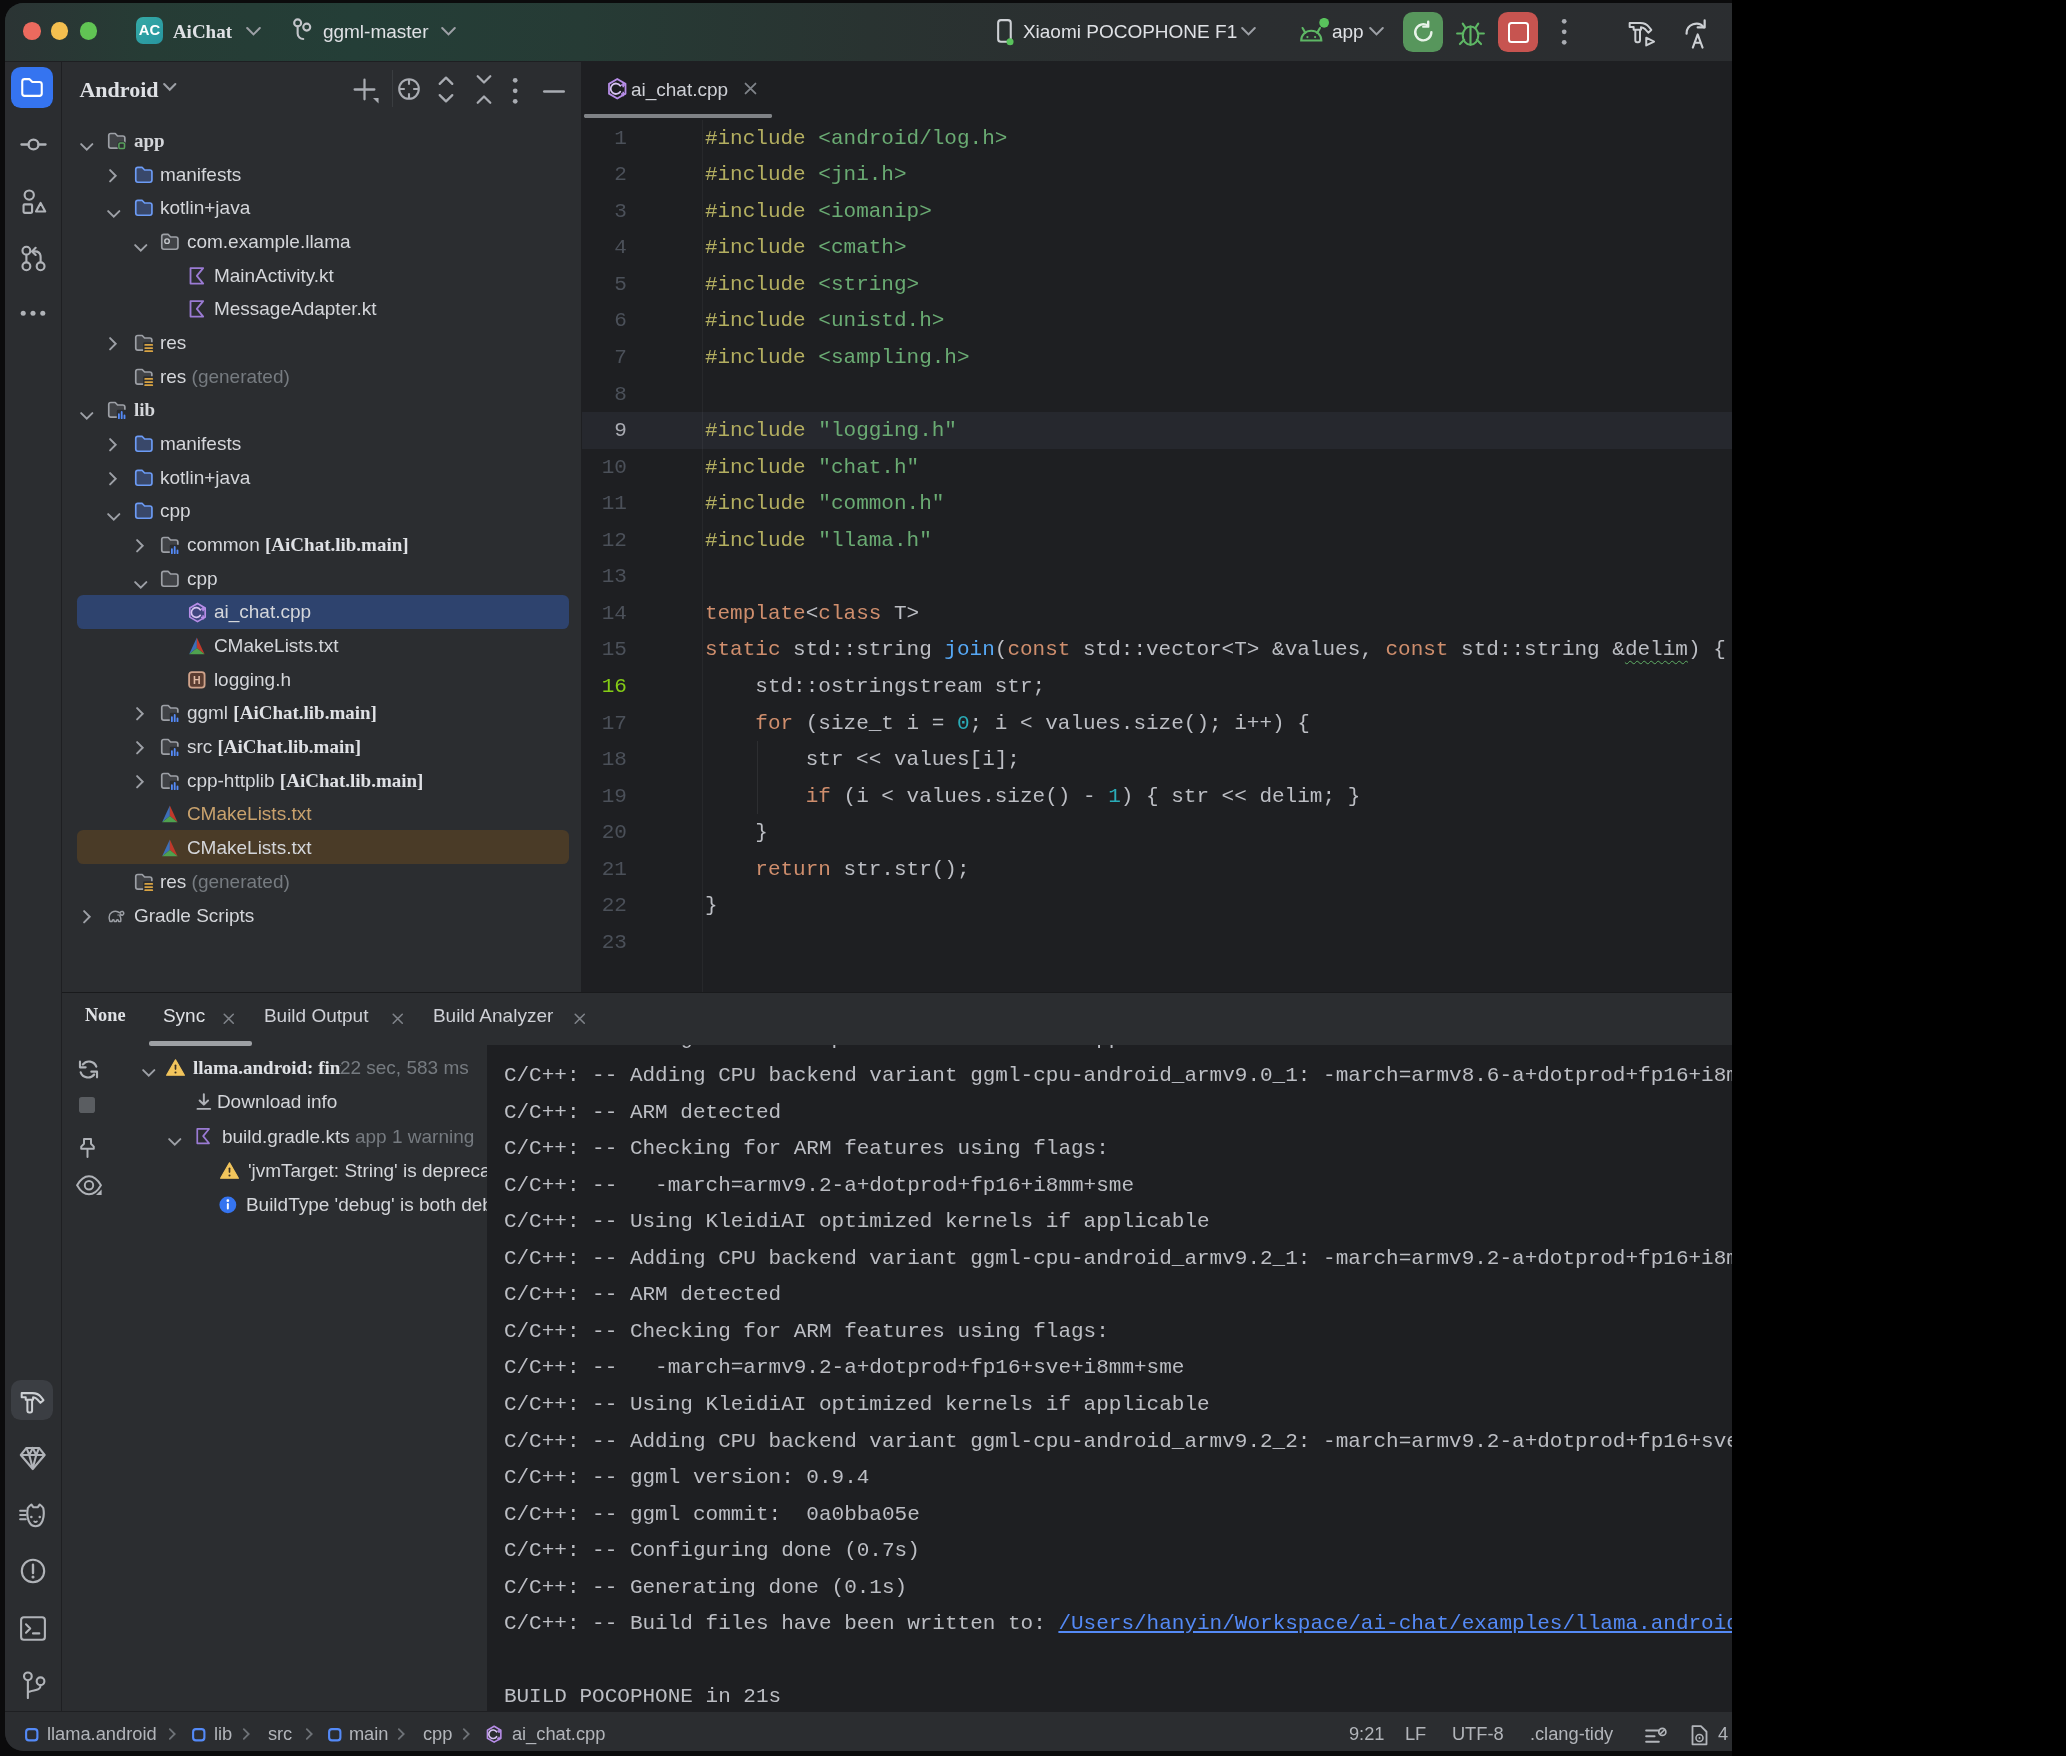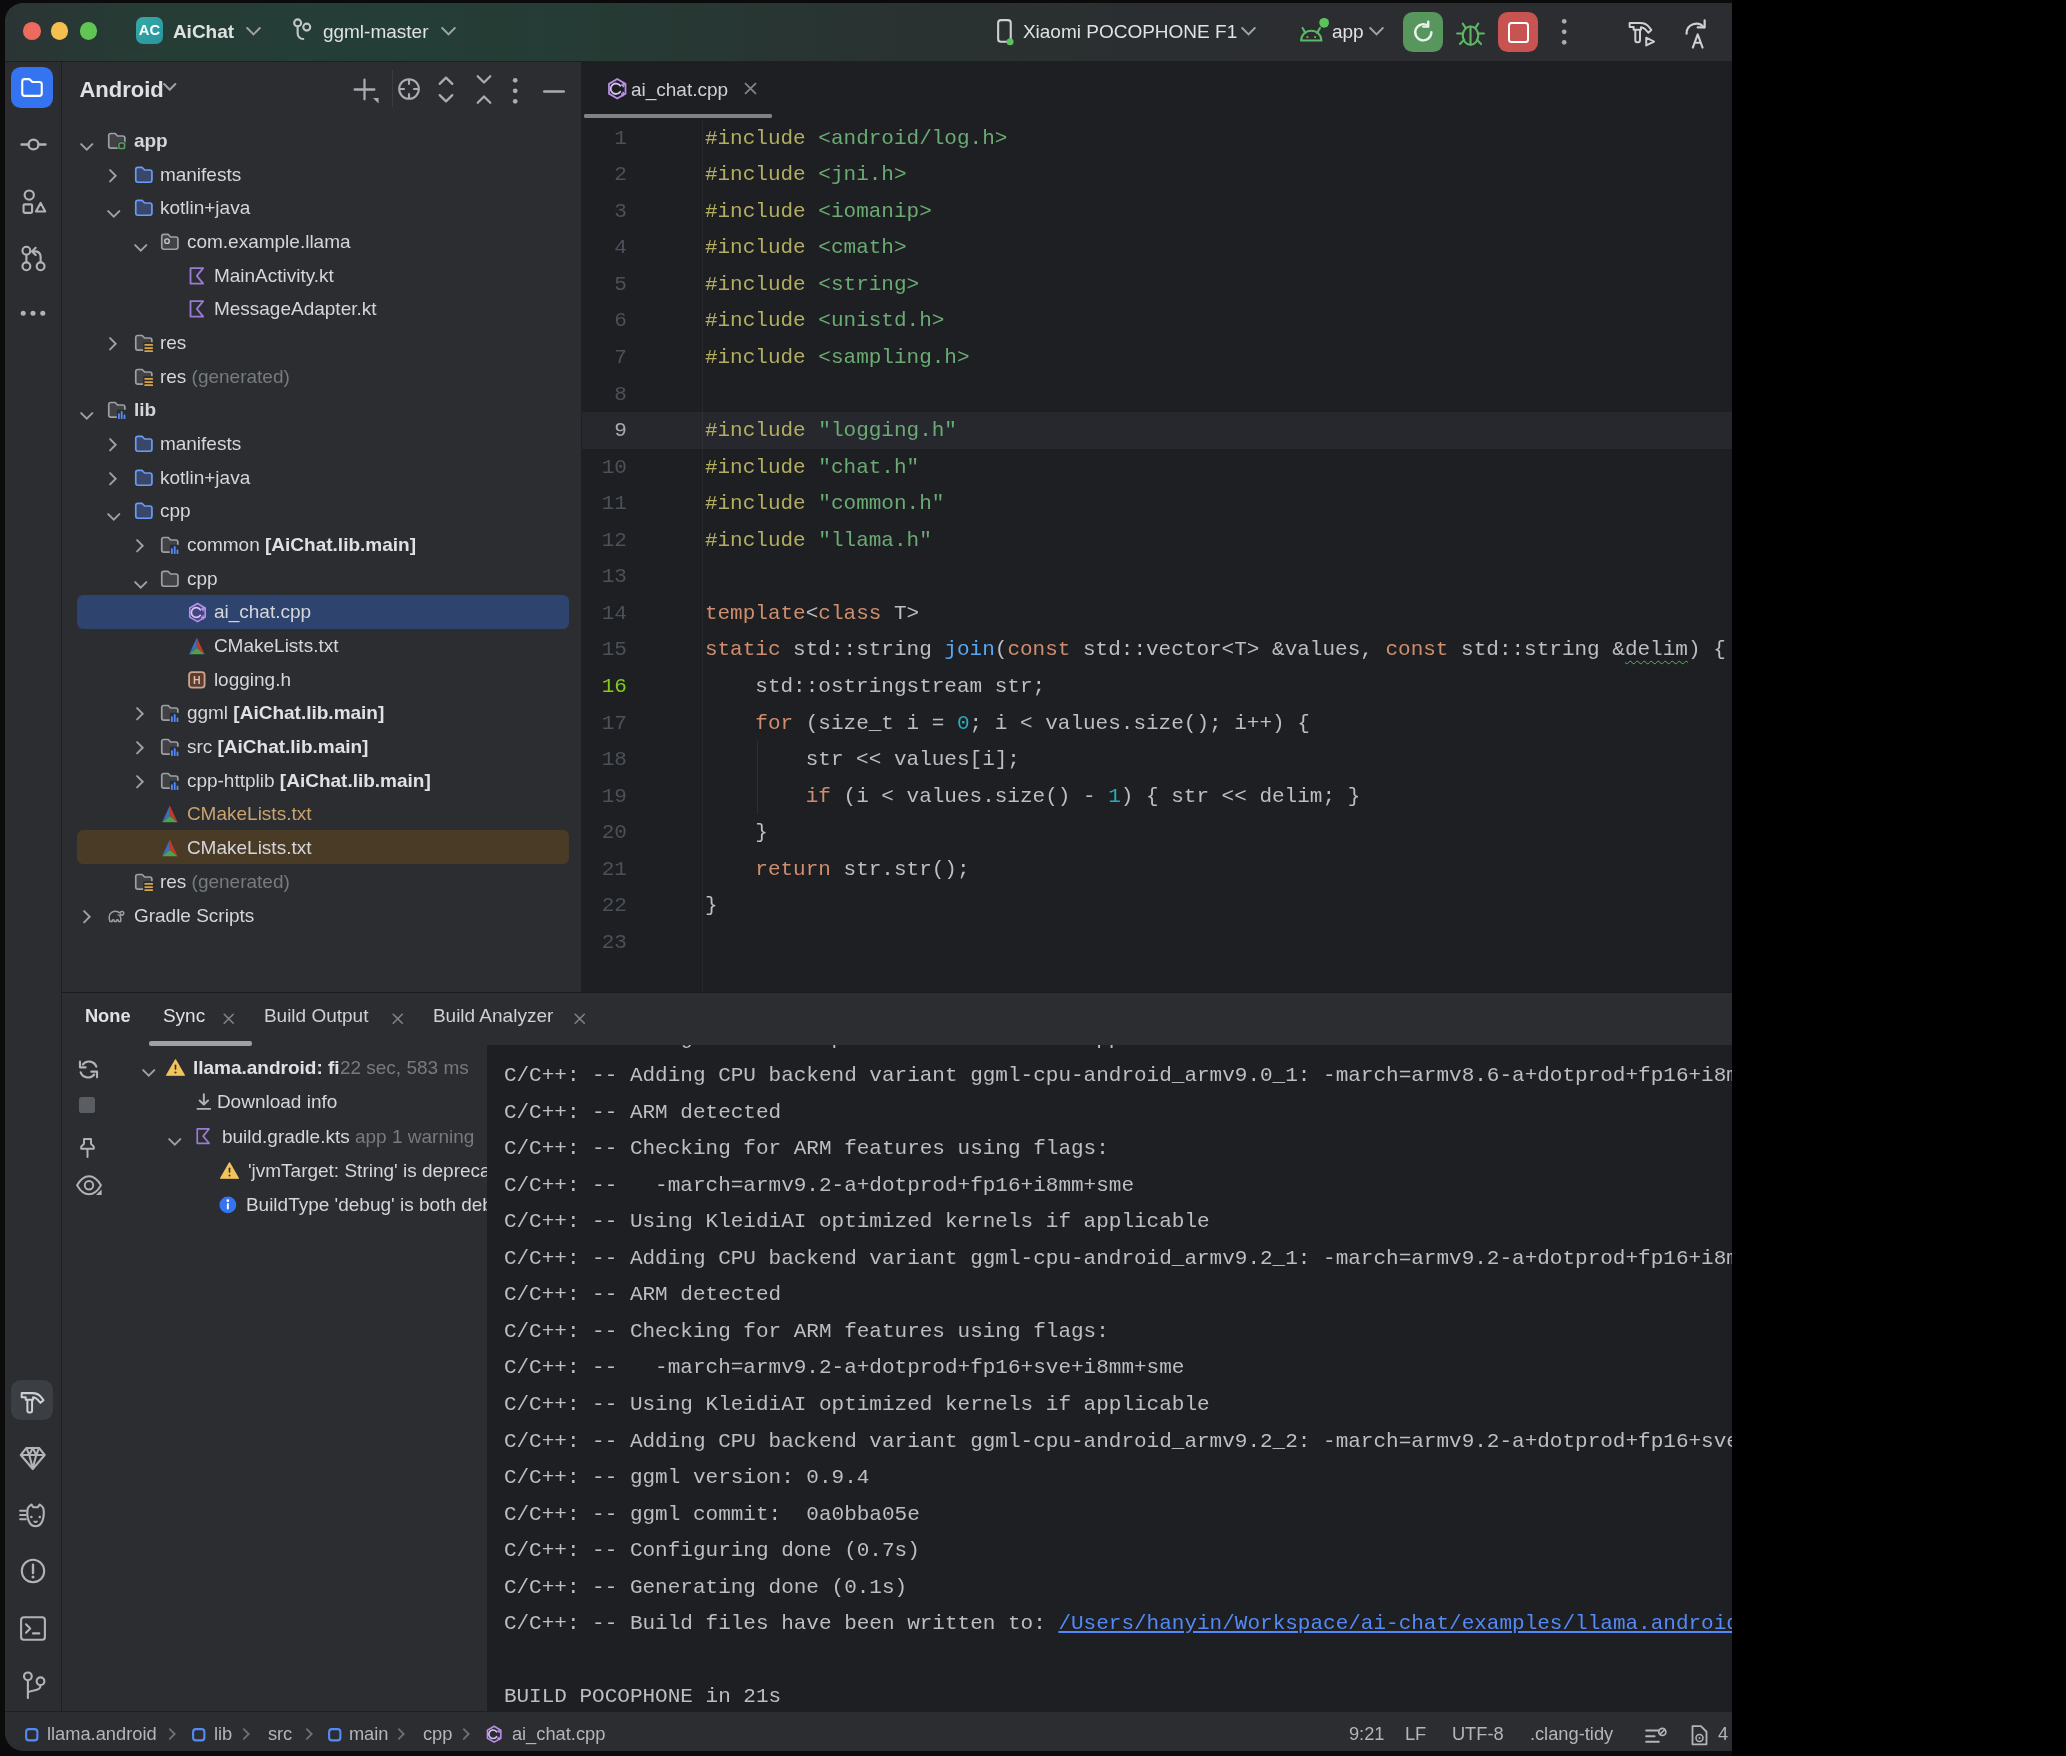--- a/index.html
+++ b/index.html
@@ -10,21 +10,21 @@
 .tl{width:17.6px;height:17.6px;border-radius:50%;top:19.7px;}
 .ttext{font-size:19px;color:#DFE1E5;top:18.3px;white-space:nowrap;}
 
 #leftstrip{left:0;top:59px;width:56px;height:1656px;background:#2B2D30;border-right:1.4px solid #1E1F22;}
 
 #rightstrip{left:2007px;top:59px;width:50px;height:1656px;background:#2B2D30;border-left:1.4px solid #1E1F22;}
 
 #projpanel{left:57px;top:59px;width:519px;height:930px;background:#2B2D30;}
 .trow{position:absolute;left:0;width:100%;height:34px;display:flex;align-items:center;font-size:19px;color:#D4D6DA;white-space:nowrap;}
 .dim{color:#767B80;}
-.b{font-weight:bold;}
+.b{font-weight:bold;font-family:Liberation Serif, serif;}
 
 #editor{left:577px;top:59px;width:1430px;height:930px;background:#1E1F22;}
 #tabbar{left:0;top:0;width:100%;height:58px;background:#1E1F22;}
 #tabunder{left:2.1px;top:52px;width:188px;height:4.2px;background:#7F8286;border-radius:1.4px;}
 .codeline{position:absolute;left:123px;height:37px;line-height:37px;font-family:"Liberation Mono",monospace;font-size:21px;color:#BCBEC4;white-space:pre;}
 .lnum{position:absolute;width:45px;height:37px;line-height:37px;text-align:right;font-family:"Liberation Mono",monospace;font-size:21px;color:#4B5059;}
 .kw{color:#CF8E6D;}
 .pp{color:#B3AE60;}
 .str{color:#6AAB73;}
 .num{color:#2AACB8;}

